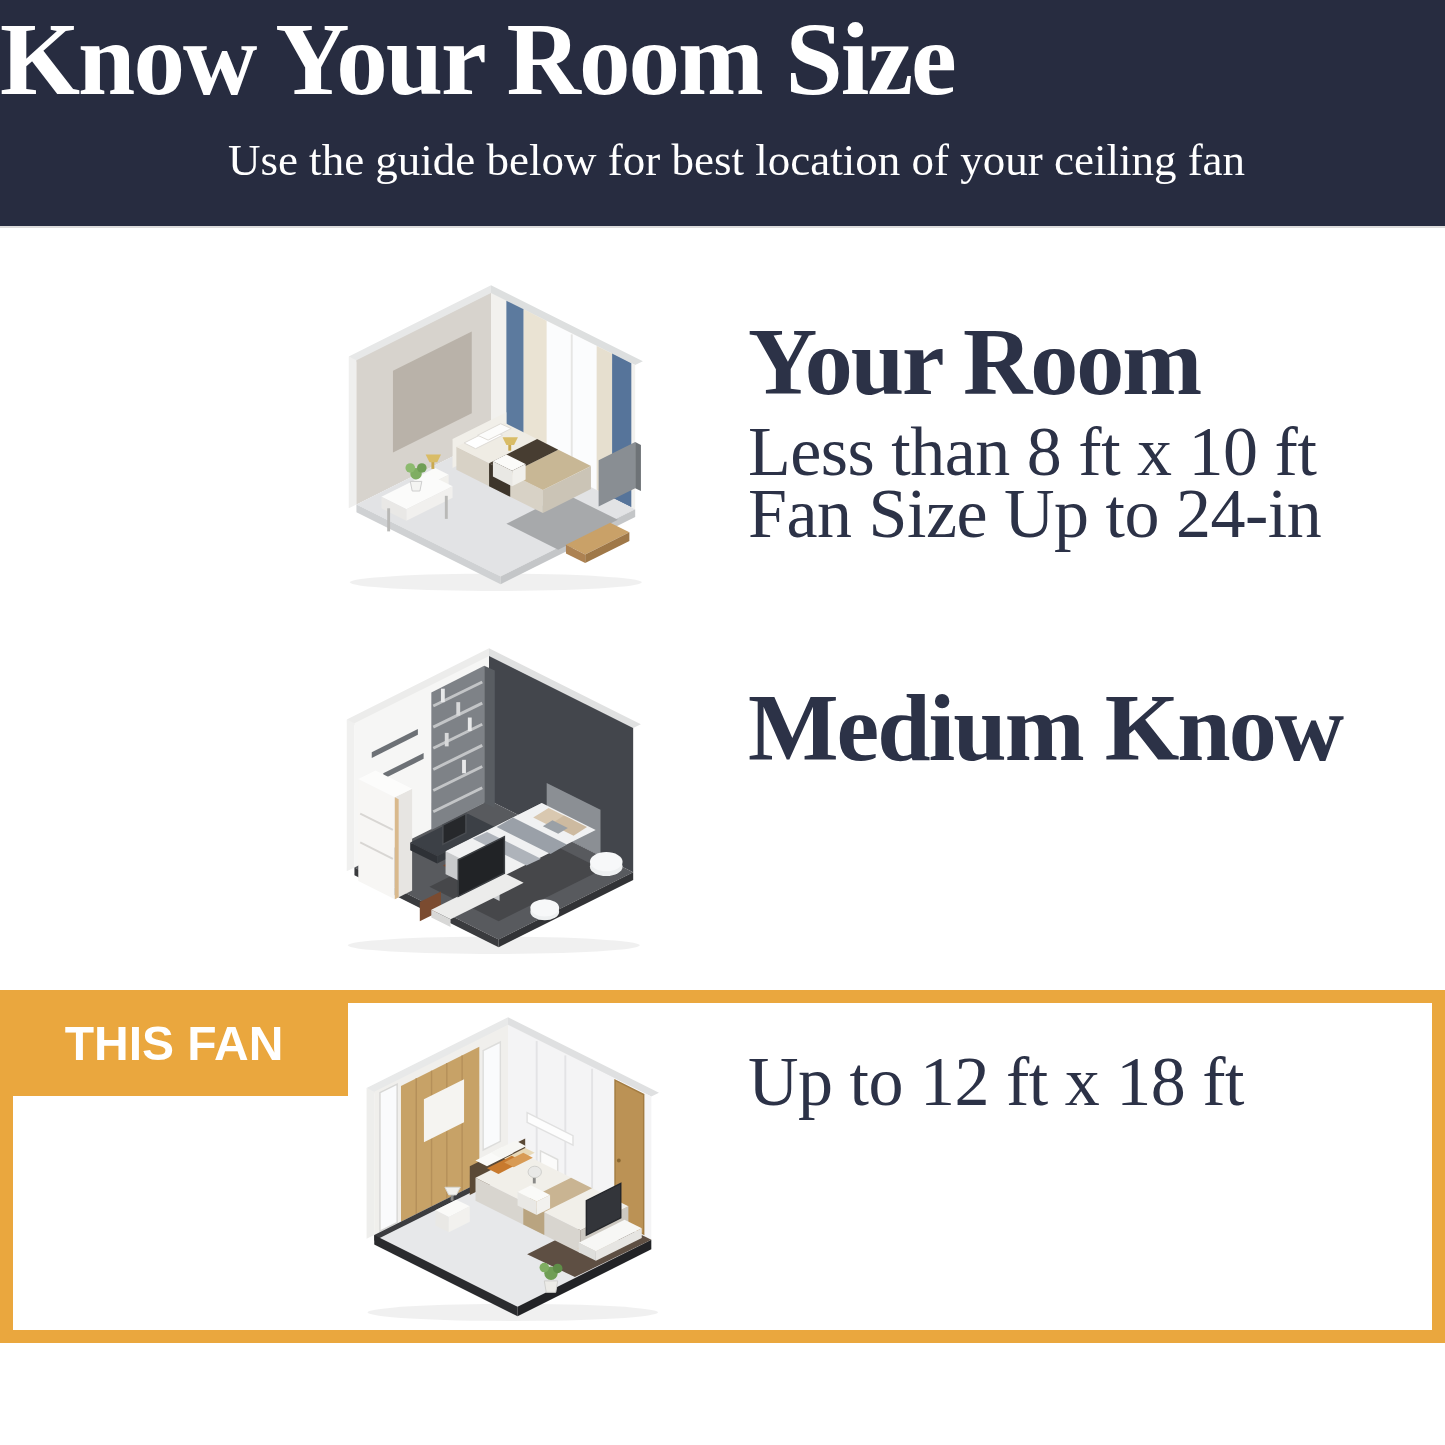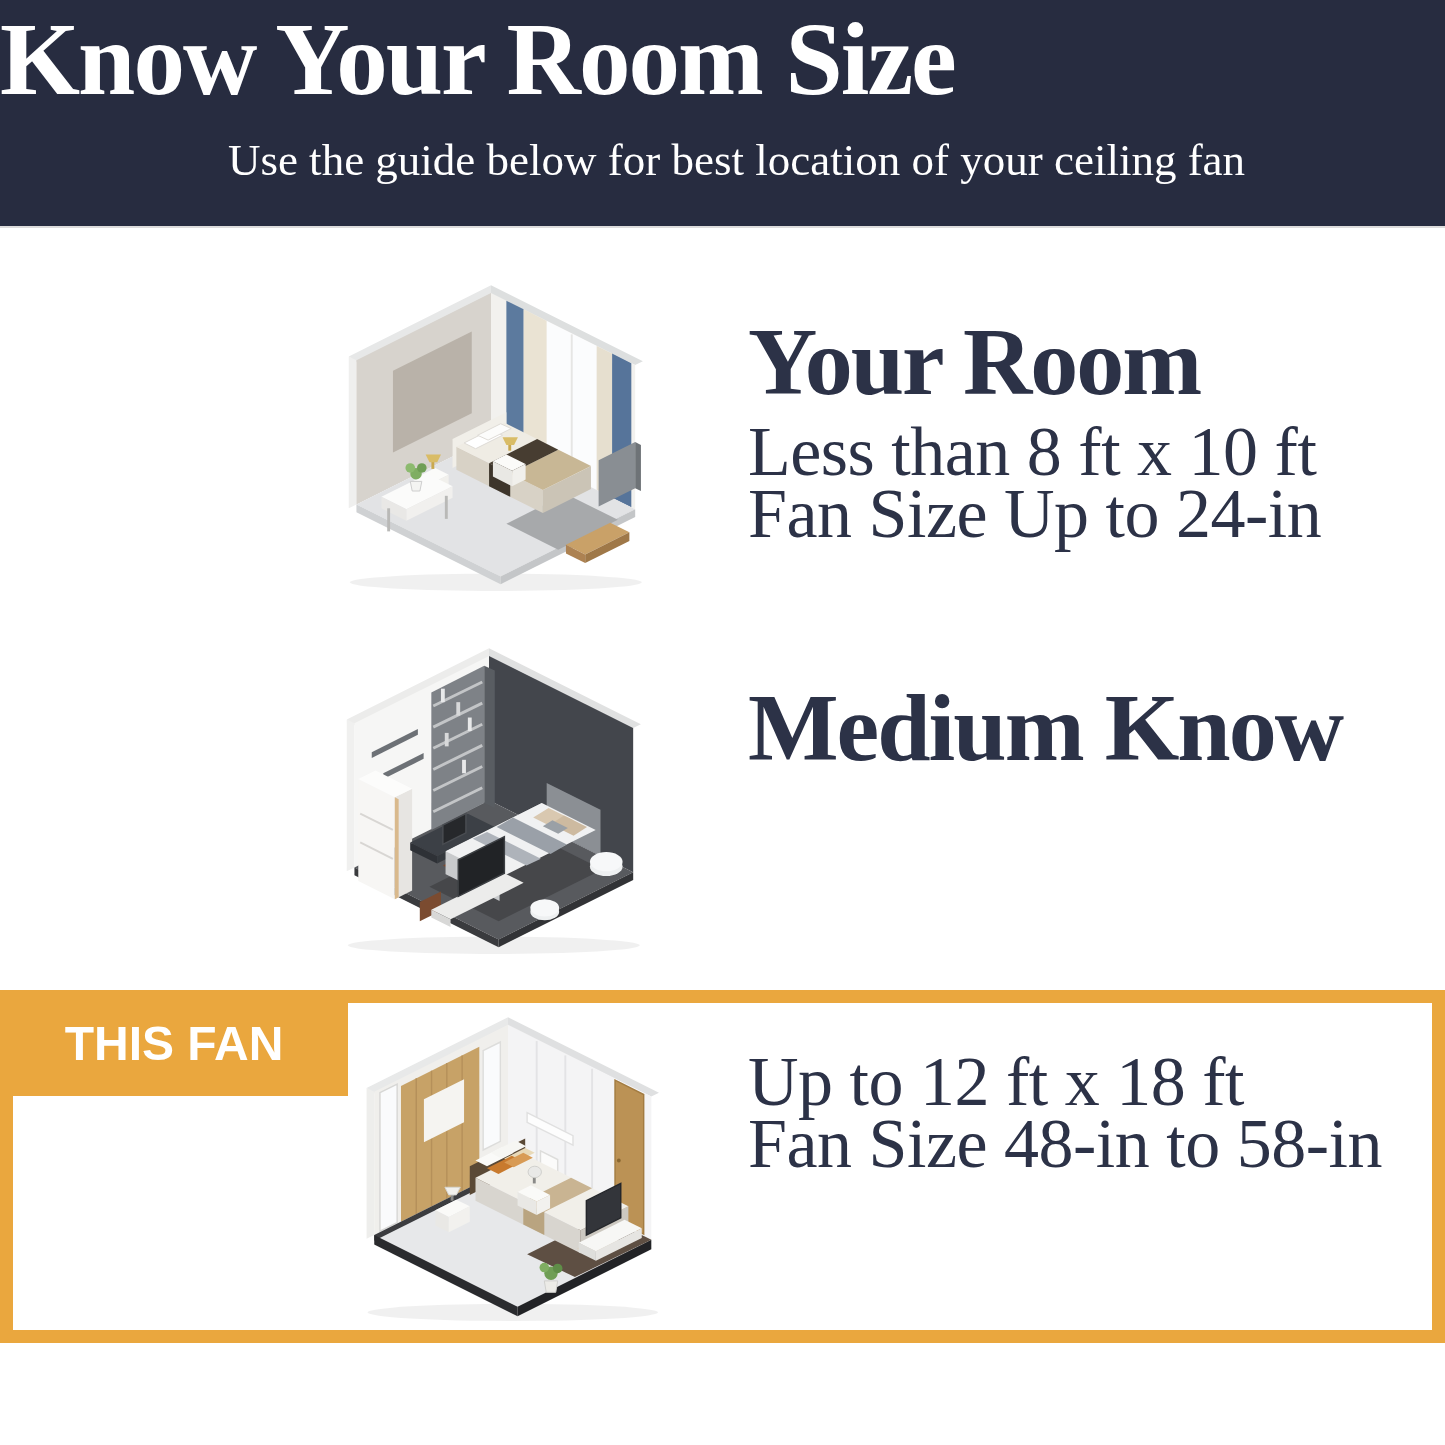--- a/index.html
+++ b/index.html
@@ -319,17 +319,16 @@
         <g>
           <circle cx="225" cy="288" r="7" fill="#6f9e55"></circle>
           <circle cx="218" cy="282" r="5" fill="#7fae62"></circle>
           <circle cx="232" cy="283" r="5" fill="#5f8e48"></circle>
           <polygon points="218,296 232,296 230,308 220,308" fill="#ecebe7" stroke="#cfcfcc" stroke-width="1"></polygon>
         </g>
       </svg>
     </div>
     <div class="txt txt-large">
       <p>Up to 12 ft x 18 ft</p>
-      <p>Fan Size 48-in to 58-in</p>
     </div>
   </section>
 
 </div>
 
 </body></html>

